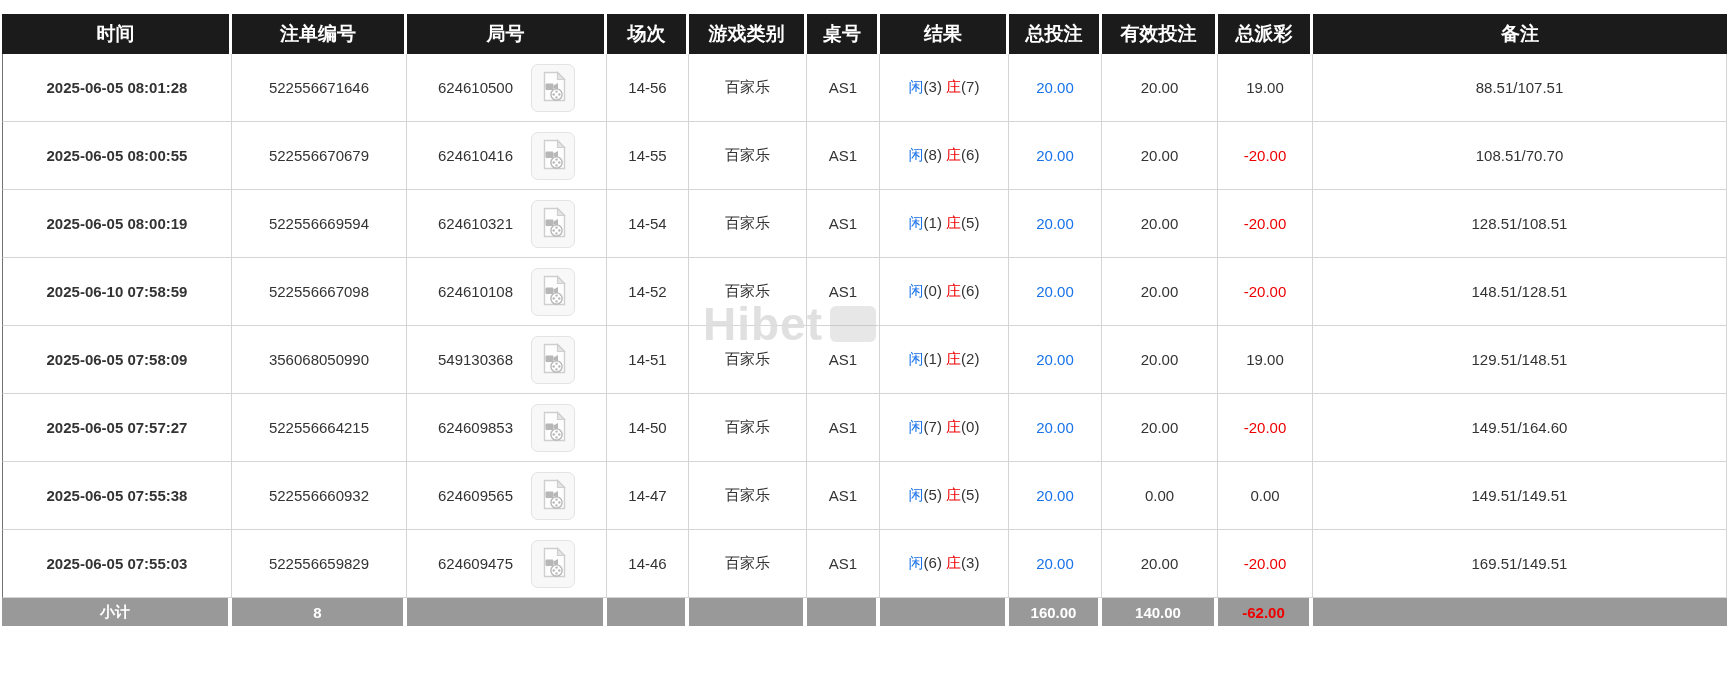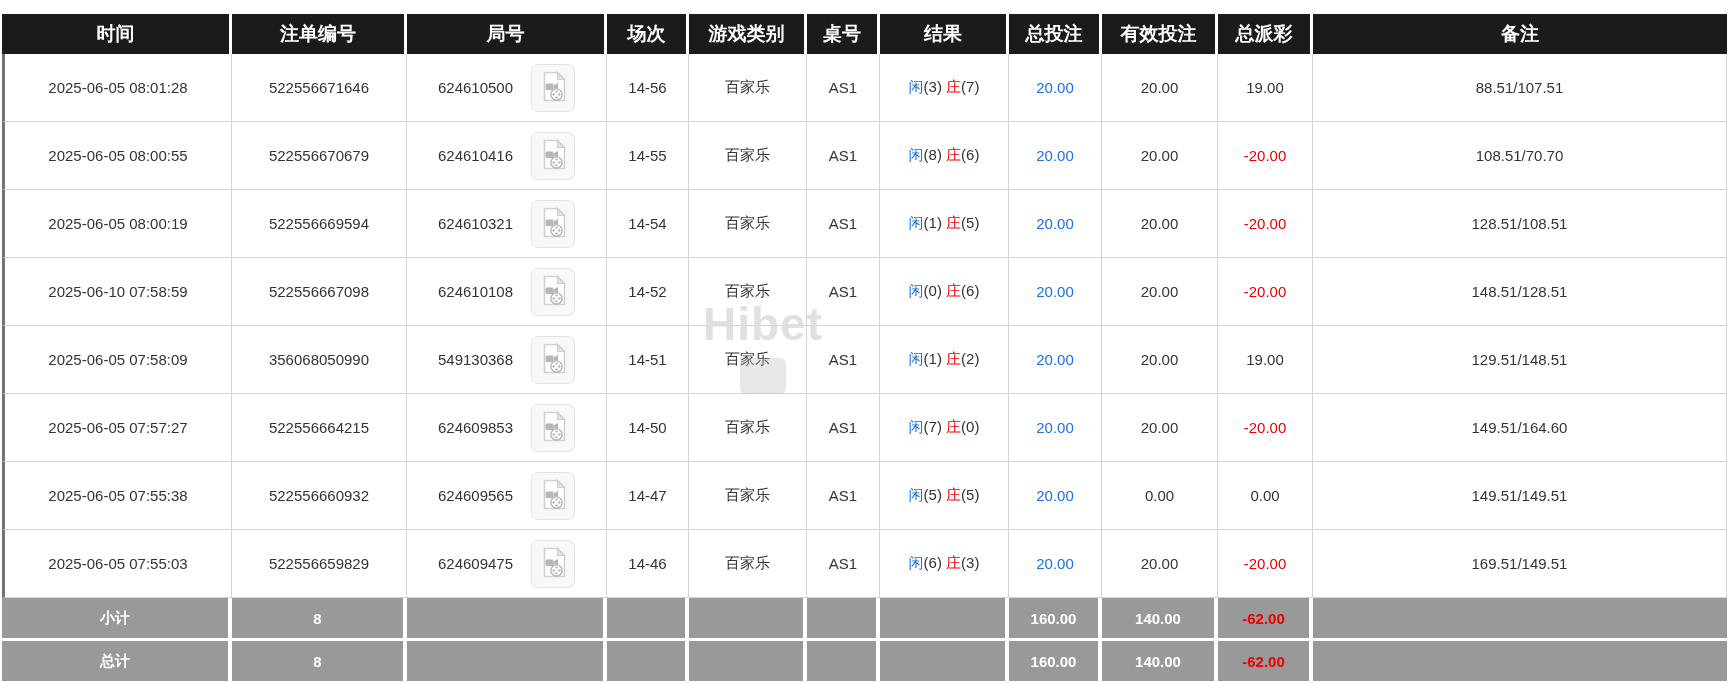--- a/index.html
+++ b/index.html
@@ -20,45 +20,45 @@
     border-right:3px solid #ffffff;
   }
   thead th:last-child { border-right:none; }
   
   tbody td {
     height:67px; padding:0; text-align:center;
     font-size:15px; color:#333333;
     border-bottom:1px solid #d4d4d4; border-right:1px solid #d4d4d4;
     background:#ffffff;
   }
-  tbody tr td:first-child { border-left:3px solid #737373; }
+  tbody tr td:first-child { border-left:1px solid #737373;font-weight:bold; }
   
   tfoot td {
     background:#999999; color:#ffffff; font-weight:bold; font-size:15px;
-    height:40px; padding:0; text-align:center;
+    height:28px; padding:0; text-align:center;
     border-right:4px solid #ffffff;
   }
   tfoot td:last-child { border-right:none; }
   tfoot tr.total-row td { border-top:3px solid #ffffff; }
   .blue { color:#1a73e8; }
   .red  { color:#ee0000; }
   .neg  { color:#ee0000 !important; }
   
   .round-cell { display:inline-flex; align-items:center; justify-content:center; gap:18px; }
   .video-btn {
     width:44px; height:48px; flex:0 0 44px;
     background:#f8f8f8; border:1px solid #e3e3e3; border-radius:7px;
     display:inline-flex; align-items:center; justify-content:center;
     cursor:pointer; padding:0;
   }
   
   .watermark {
     position:absolute; left:703px; top:297px; z-index:3;
     display:flex; align-items:center; gap:7px;
-    pointer-events:none; user-select:none;flex-direction:column;
+    pointer-events:none; user-select:none;
   }
   .wm-text {
     font-size:46px; font-weight:bold; letter-spacing:1px;
     color:rgba(186,186,186,0.45);
     text-shadow:0 0 1px rgba(255,255,255,0.8);
   }
   .wm-badge {
     width:46px; height:36px; border-radius:6px;
     background:rgba(186,186,186,0.35);
     display:inline-block;
@@ -403,33 +403,20 @@
         <td></td>
         <td></td>
         <td></td>
         <td></td>
         <td></td>
         <td>160.00</td>
         <td>140.00</td>
         <td class="neg">-62.00</td>
         <td></td>
       </tr>
-      <tr class="total-row">
-        <td>总计</td>
-        <td>8</td>
-        <td></td>
-        <td></td>
-        <td></td>
-        <td></td>
-        <td></td>
-        <td>160.00</td>
-        <td>140.00</td>
-        <td class="neg">-62.00</td>
-        <td></td>
-      </tr>
     </tfoot>
   </table>
 </div>
 
 <div class="watermark">
   <span class="wm-text">Hibet</span>
   <span class="wm-badge"></span>
 </div>
 
 </body></html>

